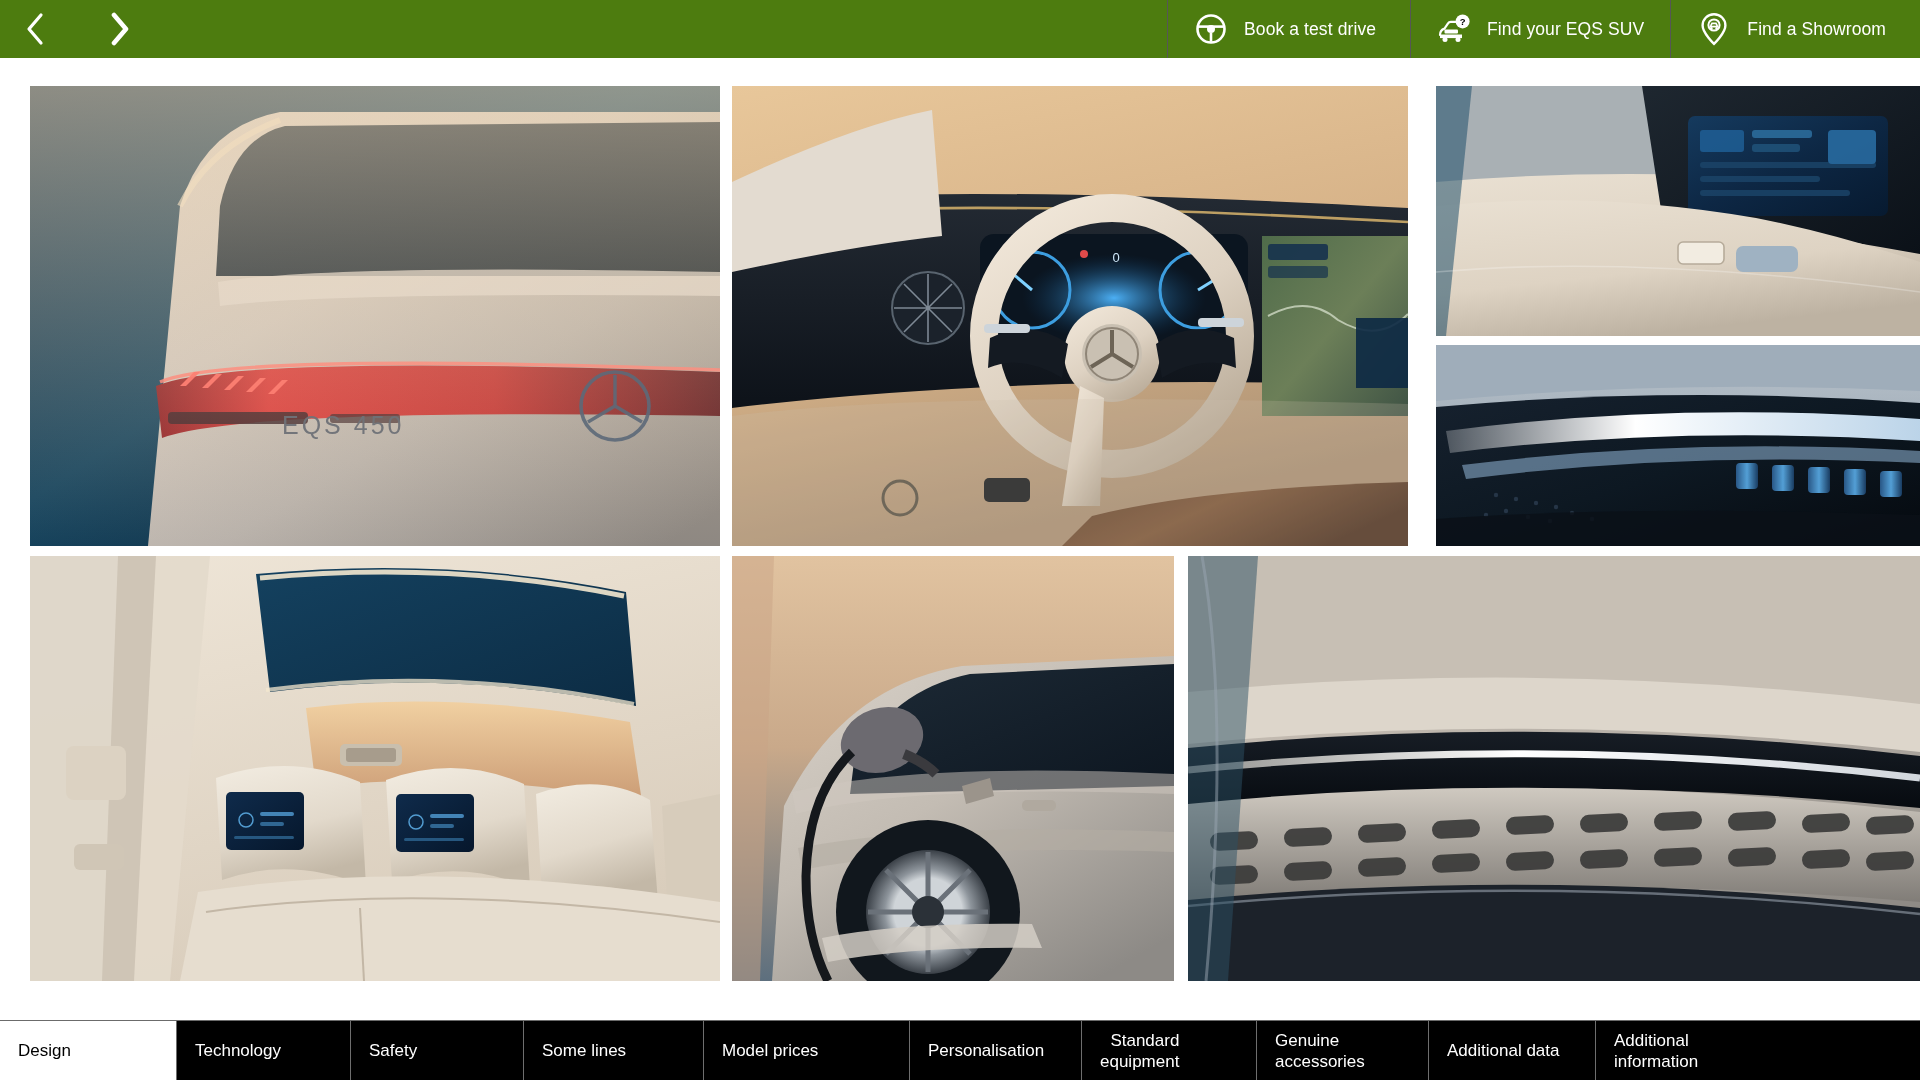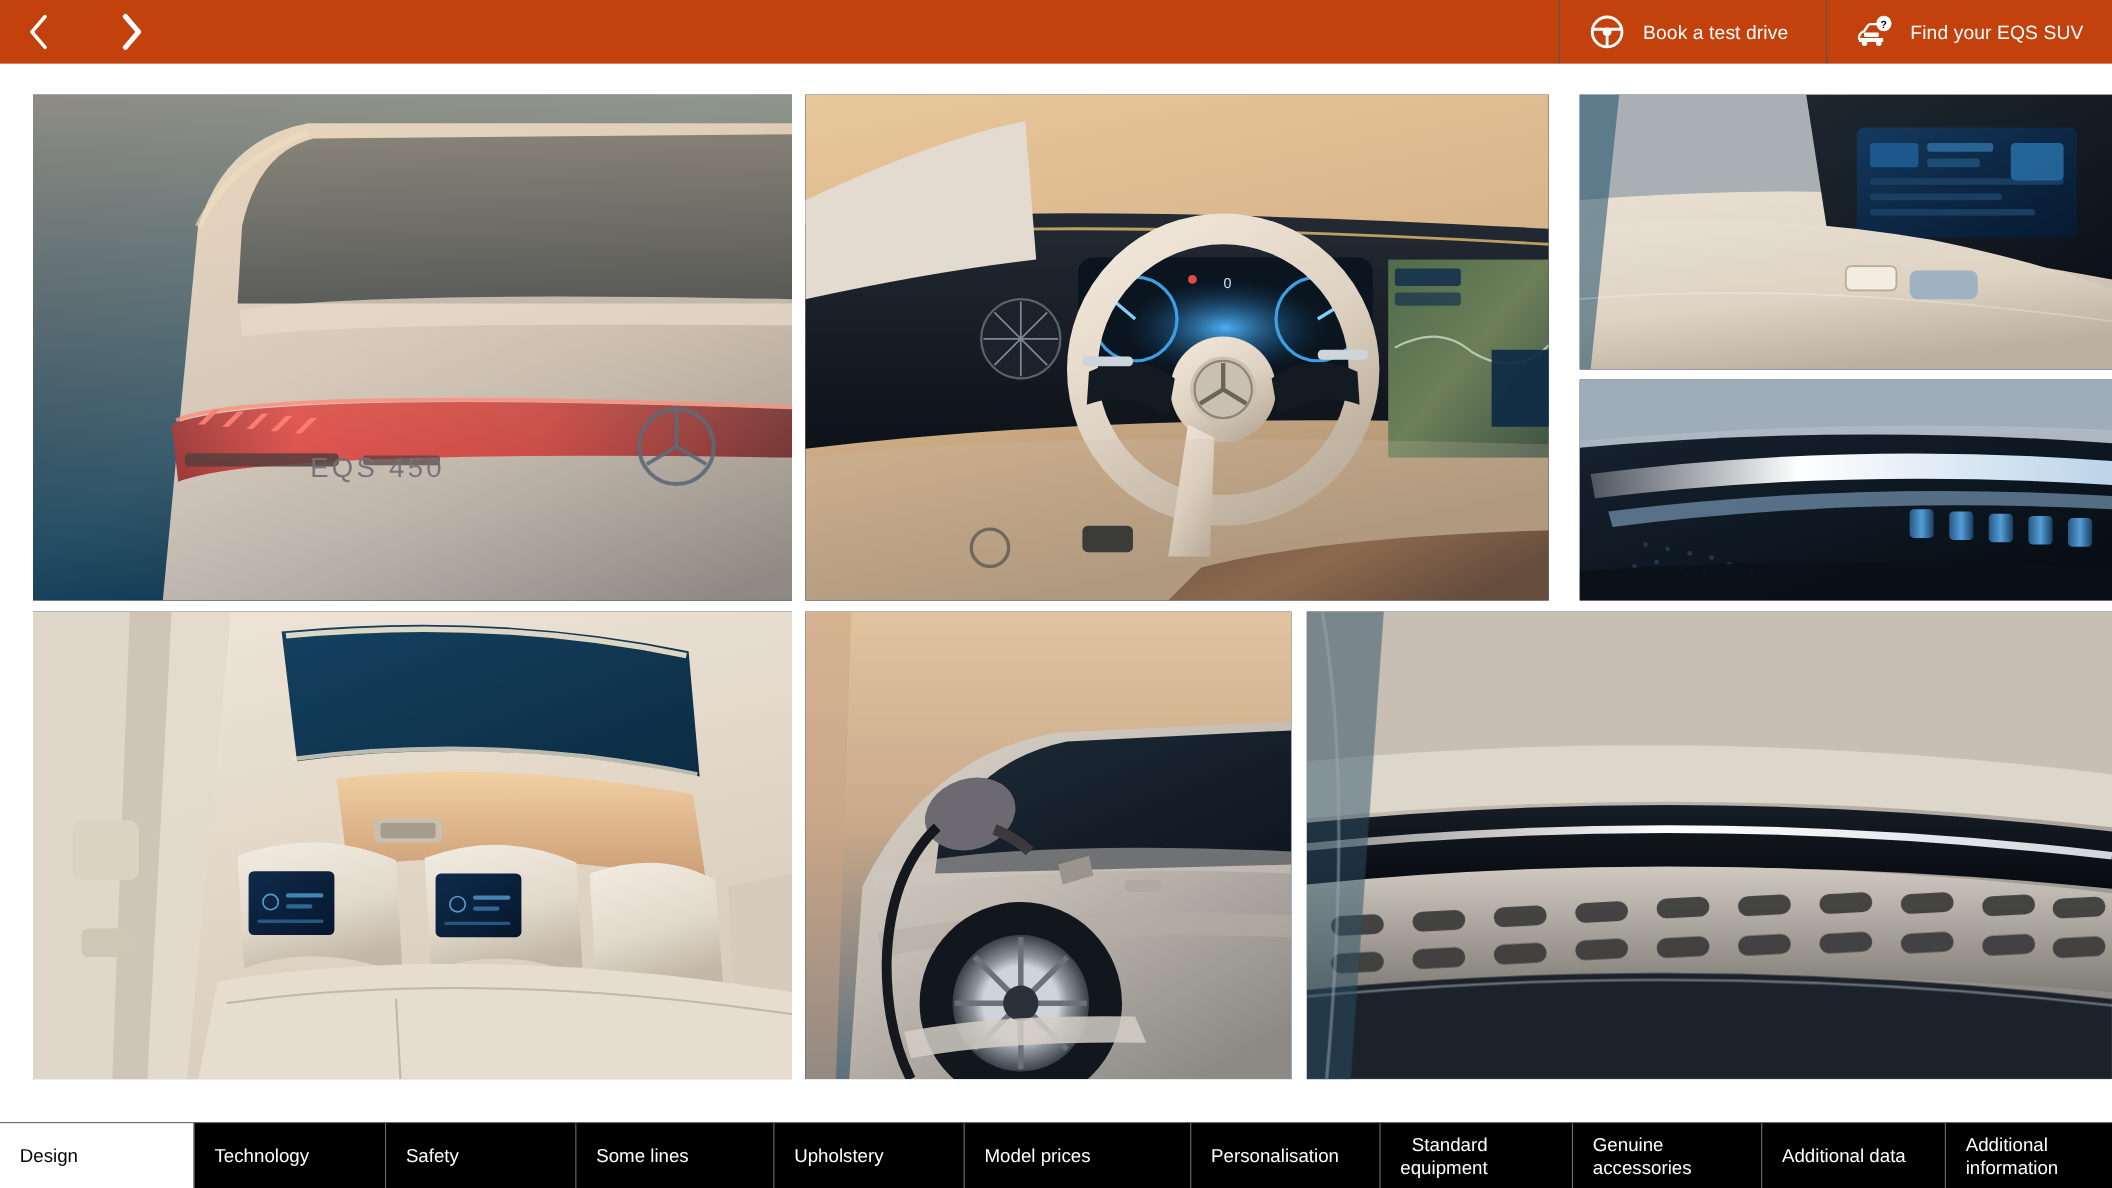--- a/index.html
+++ b/index.html
@@ -8,21 +8,21 @@
     background: #ffffff;
     font-family: "Liberation Sans", sans-serif;
     overflow: hidden;
   }
   .page { position: relative; width: 1920px; height: 1080px; background:#fff; }
 
   
   .topbar {
     position: absolute; top: 0; left: 0;
     width: 1920px; height: 58px;
-    background: #c2410c;
+    background: #4d7c0f;
     display: flex; align-items: stretch;
   }
   .nav-arrows {
     display: flex; align-items: center;
     width: 160px; height: 100%;
     padding-left: 22px; gap: 58px;
   }
   .arrow {
     width: 26px; height: 34px;
     display: flex; align-items: center; justify-content: center;
@@ -156,20 +156,33 @@
             <rect x="7.5" y="16.6" width="13.5" height="4" rx="1" fill="#fff"></rect>
             <circle cx="8" cy="26.4" r="2.5" fill="#fff"></circle>
             <circle cx="21" cy="26.4" r="2.5" fill="#fff"></circle>
             <circle cx="25.6" cy="8.4" r="7" fill="#fff"></circle>
             <text x="25.6" y="12.1" font-family="'Liberation Sans',sans-serif" font-size="9.5" font-weight="bold" fill="#000" text-anchor="middle">?</text>
           </svg>
         </span>
         <span>Find your EQS SUV</span>
       </div>
 
+      <div class="top-action ta-showroom">
+        <span class="ic">
+          <svg width="30" height="34" viewBox="0 0 30 34">
+            <path d="M15 2.2 C8.6 2.2 3.6 7.2 3.6 13.5 C3.6 21 15 31.8 15 31.8 C15 31.8 26.4 21 26.4 13.5 C26.4 7.2 21.4 2.2 15 2.2 Z" fill="none" stroke="#fff" stroke-width="2.4"></path>
+            <circle cx="15" cy="13" r="5.6" fill="none" stroke="#fff" stroke-width="2"></circle>
+            <path d="M10.6 14.6 h8.8" stroke="#fff" stroke-width="1.8"></path>
+            <circle cx="12.4" cy="16.2" r="1.2" fill="#fff"></circle>
+            <circle cx="17.6" cy="16.2" r="1.2" fill="#fff"></circle>
+            <path d="M11.6 14 l1.4-2.6 h4 l1.4 2.6" fill="none" stroke="#fff" stroke-width="1.6"></path>
+          </svg>
+        </span>
+        <span>Find a Showroom</span>
+      </div>
 
     </div>
   </div>
 
   <div class="gallery">
     <div class="grid">
 
       <div class="tile" id="tile-rear">
         <svg class="ph" viewBox="0 0 690 460" preserveAspectRatio="none">
           <defs>
@@ -554,21 +567,20 @@
     </div>
 
     <div class="disclaimer">Some of the model features, optional extras and colours shown may not be available, or may only be available in a different specification, or at a different price.</div>
   </div>
 
   <div class="tabbar">
       <div class="tab active" style="width: 176px;"><span>Design</span></div>
       <div class="tab" style="width: 174px;"><span>Technology</span></div>
       <div class="tab" style="width: 173px;"><span>Safety</span></div>
       <div class="tab" style="width: 180px;"><span>Some lines</span></div>
-      <div class="tab" style="width: 173px;"><span>Upholstery</span></div>
       <div class="tab" style="width: 174px;"><span>Model prices</span></div>
       <div class="tab" style="width: 172px; margin-left: 32px;"><span>Personalisation</span></div>
       <div class="tab" style="width: 175px; text-align: right;"><span>Standard
 equipment</span></div>
       <div class="tab" style="width: 172px;"><span>Genuine
 accessories</span></div>
       <div class="tab" style="width: 167px;"><span>Additional data</span></div>
       <div class="tab" style="width: 164px;"><span>Additional
 information</span></div>
     </div>

